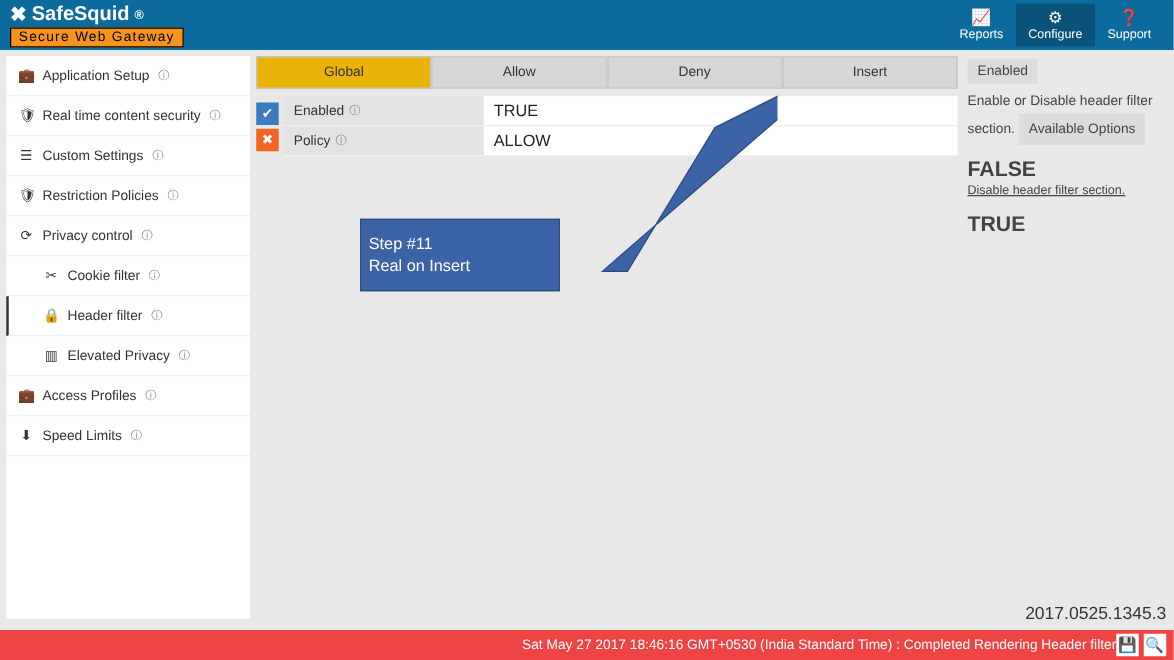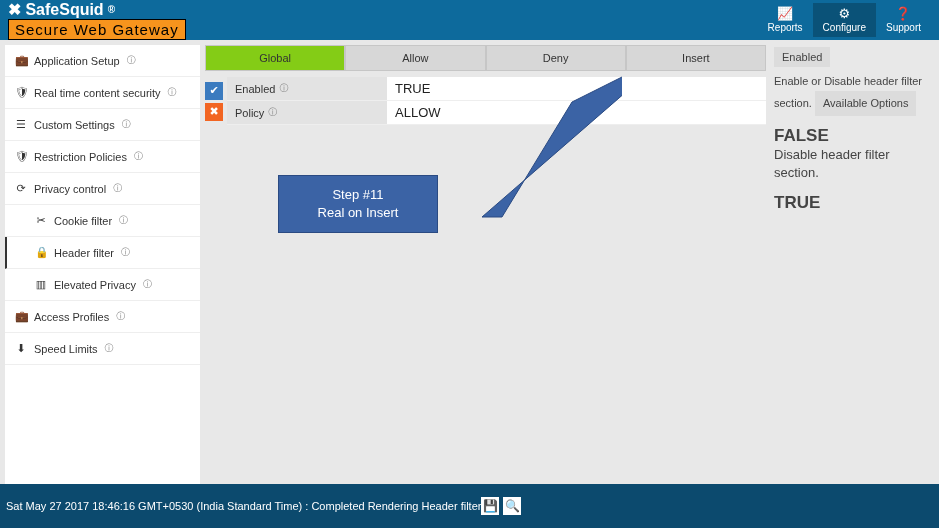--- a/index.html
+++ b/index.html
@@ -3,21 +3,21 @@
   <meta charset="utf-8">
   <style>
     * { margin: 0; padding: 0; box-sizing: border-box; }
     body { font-family: Arial, sans-serif; font-size: 12px; width: 939px; height: 528px; background: #e8e8e8; overflow: hidden; position: relative; }
 
     
     .top-header { background: #0d6a9c; height: 40px; display: flex; justify-content: space-between; align-items: center; padding: 0 8px; }
     .logo-box { display: flex; flex-direction: column; }
     .logo-main { color: #fff; font-size: 16px; font-weight: bold; display: flex; align-items: center; gap: 4px; }
     .logo-main .reg { font-size: 10px; vertical-align: super; }
-    .logo-sub { background: #f7941d; color: #000; font-size: 15px; padding: 1px 6px; border: 1px solid #000; letter-spacing: 1px; }
+    .logo-sub { background: #f7941d; color: #000; font-size: 11px; padding: 1px 6px; border: 1px solid #000; letter-spacing: 1px; }
     .header-actions { display: flex; gap: 0; }
     .header-btn { color: #fff; text-align: center; padding: 4px 10px; cursor: pointer; font-size: 10px; }
     .header-btn.active { background: #0a5278; }
     .header-btn-icon { display: block; font-size: 13px; line-height: 1; margin-bottom: 2px; }
 
     
     .main-wrap { display: flex; height: 460px; }
 
     
     .sidebar { width: 195px; background: #fff; margin: 5px 0 5px 5px; }
@@ -25,47 +25,47 @@
     .side-item .ico { width: 12px; text-align: center; color: #333; font-size: 11px; }
     .side-item .info { color: #888; font-size: 9px; }
     .side-sub { padding-left: 30px; }
     .side-sub.active { border-left: 2px solid #333; padding-left: 28px; }
 
     
     .content { flex: 1; padding: 5px; display: flex; gap: 6px; position: relative; }
     .center-col { flex: 1; }
     .tabs { display: flex; }
     .tab { flex: 1; text-align: center; padding: 6px 0; background: #d7d7d7; border: 1px solid #c6c6c6; cursor: pointer; font-size: 11px; color: #333; }
-    .tab.active { background: #84cc16; }
+    .tab.active { background: #eab308; }
 
     .action-row { display: flex; align-items: center; margin-top: 6px; }
     .action-icons { display: flex; flex-direction: column; gap: 3px; margin-right: 4px; }
     .sq-btn { width: 18px; height: 18px; display: flex; align-items: center; justify-content: center; color: #fff; font-size: 11px; cursor: pointer; }
     .sq-blue { background: #3b7bbf; }
     .sq-orange { background: #f26522; }
 
     .kv-rows { flex: 1; }
     .kv-row { display: flex; border-bottom: 1px solid #eee; }
     .kv-key { width: 160px; background: #e3e3e3; padding: 4px 8px; font-size: 11px; color: #333; display: flex; align-items: center; gap: 4px; }
     .kv-key .info { color: #888; font-size: 9px; }
     .kv-val { flex: 1; padding: 4px 8px; font-size: 13px; color: #222; background: #fff; }
 
     
     .right-panel { width: 162px; font-size: 11px; color: #444; padding: 2px; }
     .badge { background: #dcdcdc; display: inline-block; padding: 4px 8px; margin-bottom: 6px; cursor: pointer; }
     .rp-text { line-height: 1.6; margin-bottom: 8px; }
     .opt-btn { background: #dcdcdc; padding: 4px 8px; display: inline-block; cursor: pointer; }
     .rp-term { font-weight: bold; margin-top: 10px; font-size: 17px; }
-    .rp-desc { font-size: 13px; color: #444; line-height: 1.4; }
-
-    
-    .callout { position: absolute; left: 278px; top: 175px; width: 160px; background: #3b63a5; color: #fff; text-align: center; padding: 10px 6px; border: 1px solid #2a4a82; font-size: 13px; line-height: 1.4; }
-
-    
-    .footer { position: absolute; bottom: 0; left: 0; right: 0; height: 44px; background: #0c4a6e; color: #fff; display: flex; align-items: center; justify-content: flex-start; padding: 0 6px; font-size: 11px; }
+    .rp-desc { font-size: 10px; color: #444; line-height: 1.4; text-decoration: underline; }
+
+    
+    .callout { position: absolute; left: 288px; top: 175px; width: 160px; background: #3b63a5; color: #fff; padding: 10px 6px; border: 1px solid #2a4a82; font-size: 13px; line-height: 1.4; }
+
+    
+    .footer { position: absolute; bottom: 0; left: 0; right: 0; height: 24px; background: #ef4444; color: #fff; display: flex; align-items: center; justify-content: flex-end; padding: 0 6px; font-size: 11px; }
     .footer-right { display: flex; align-items: center; gap: 4px; }
     .footer-icon { background: #fff; color: #0d6a9c; width: 18px; height: 18px; display: inline-flex; align-items: center; justify-content: center; cursor: pointer; font-size: 12px; }
     .build { position: absolute; right: 6px; bottom: 30px; color: #333; font-size: 14px; }
   </style>
 </head>
 <body>
 
 <div class="top-header">
   <div class="logo-box">
     <div class="logo-main">

